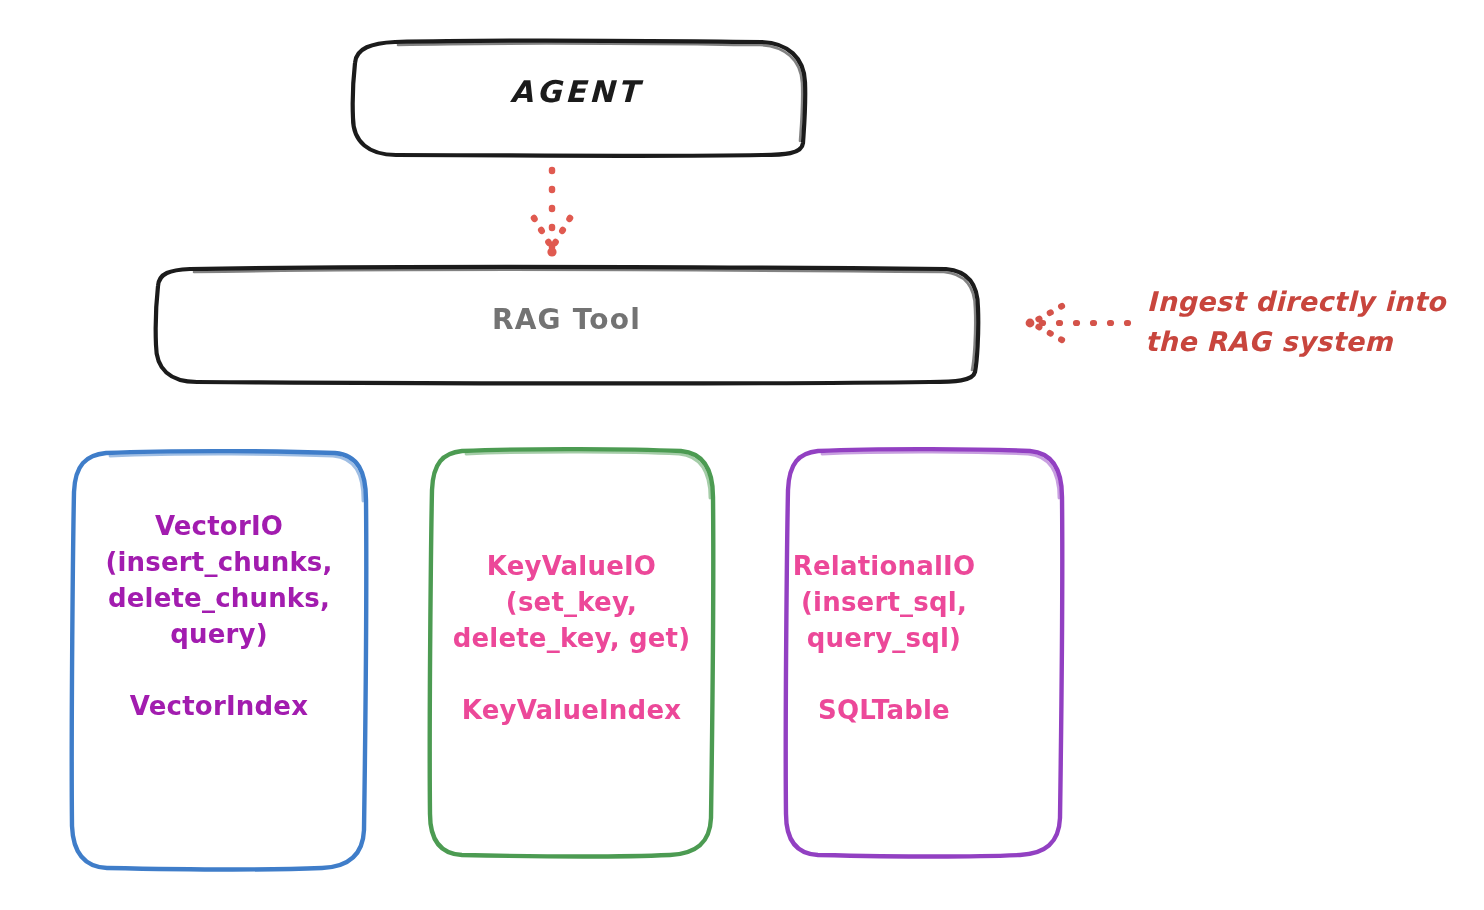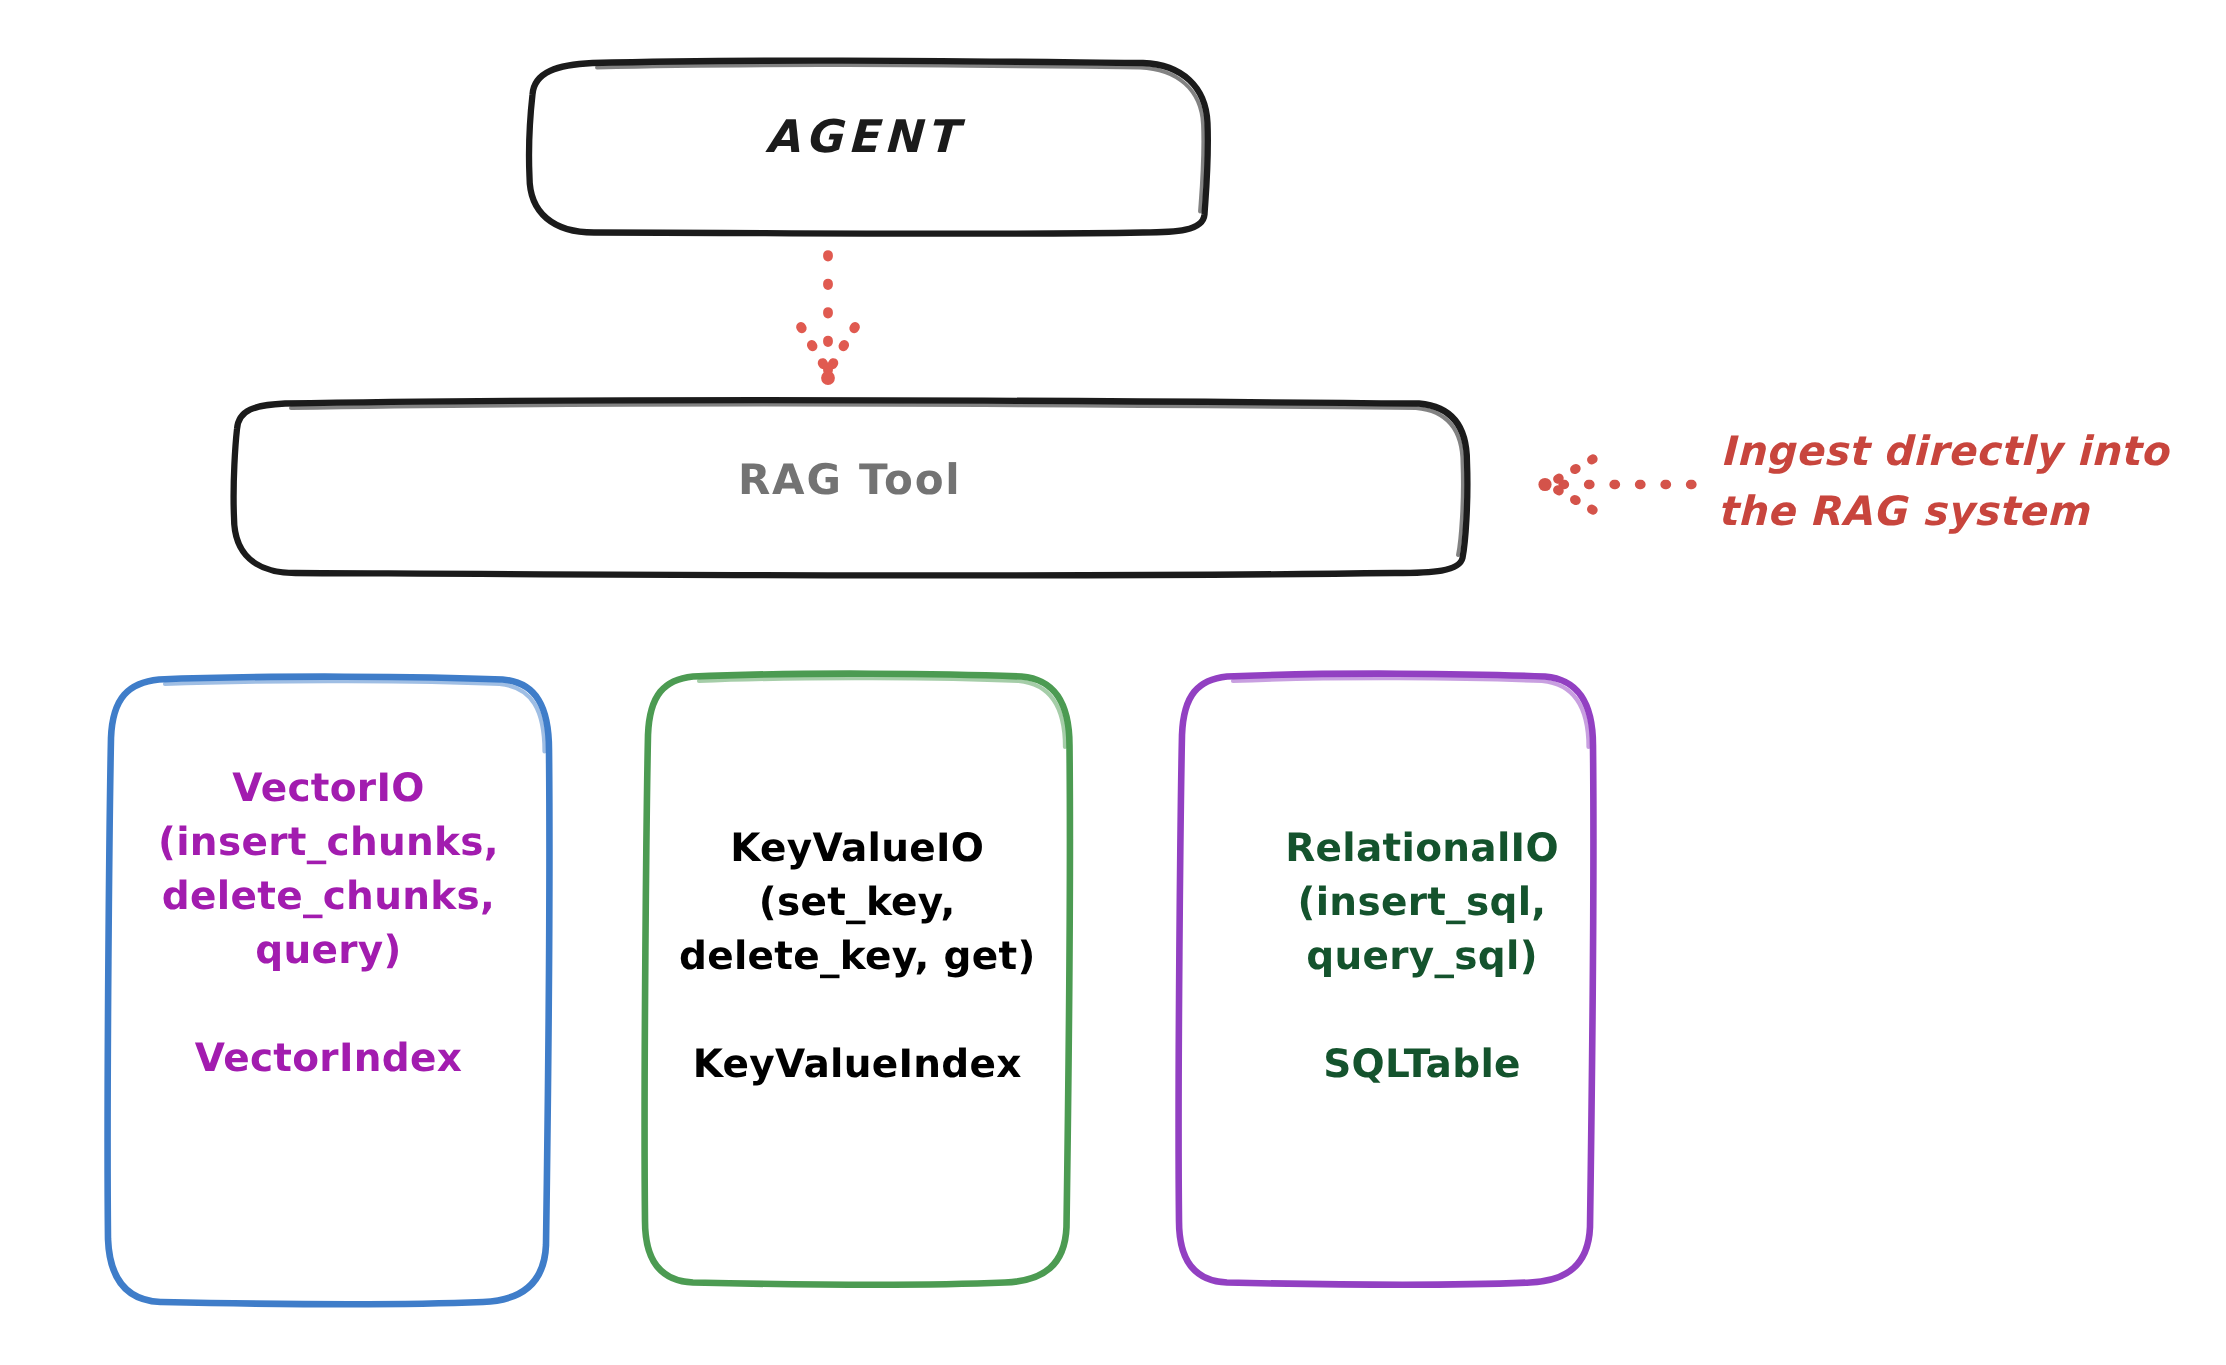--- a/index.html
+++ b/index.html
@@ -56,22 +56,22 @@
     letter-spacing: 1.2px;
     color: #737373;
   }
   .io-label {
     font-size: 26px;
     font-weight: 600;
     line-height: 36px;
     letter-spacing: 0.2px;
   }
   #vector-label  { left: 72px;  top: 508px; width: 294px; color: #a21caf; }
-  #keyvalue-label{ left: 430px; top: 548px; width: 283px; color: #000000; }
-  #relational-label{left: 810px; top: 548px; width: 276px; color: #14532d; }
+  #keyvalue-label{ left: 430px; top: 548px; width: 283px; color: #ec4899; }
+  #relational-label{left: 746px; top: 548px; width: 276px; color: #ec4899; }
   #annotation-label {
     left: 1148px;
     top: 282px;
     width: 330px;
     text-align: left;
     font-size: 27px;
     font-weight: 600;
     font-style: italic;
     line-height: 40px;
     letter-spacing: 0.4px;

